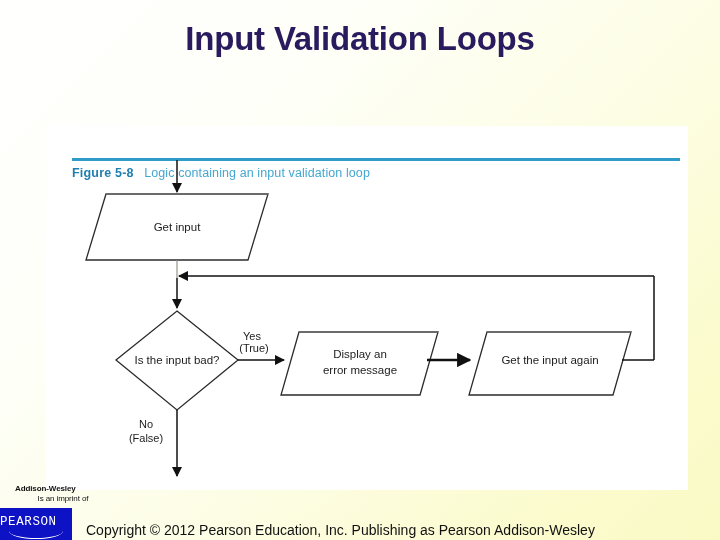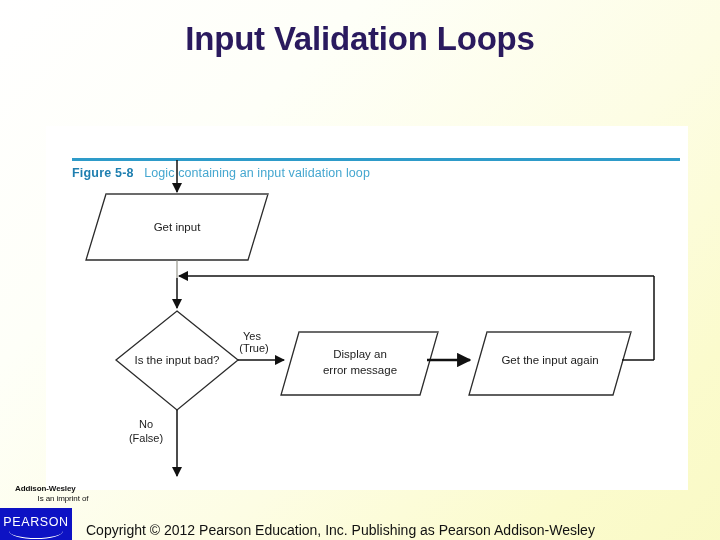--- a/index.html
+++ b/index.html
@@ -119,23 +119,22 @@
     width: 72px;
     height: 32px;
     background: #0d12c4;
     overflow: hidden;
   }
   #pearson-logo .pword {
     position: absolute;
     left: 0;
     top: 7px;
     width: 72px;
-    text-align: center;
     color: #ffffff;
-    font-family: Liberation Sans, sans-serif;
+    font-family: Liberation Mono, monospace;
     font-size: 12.5px;
     letter-spacing: 0.6px;
   }
   #pearson-logo .swoosh {
     position: absolute;
     left: 9px;
     top: 23px;
     width: 54px;
     height: 7px;
     border-bottom: 1.6px solid #ffffff;

